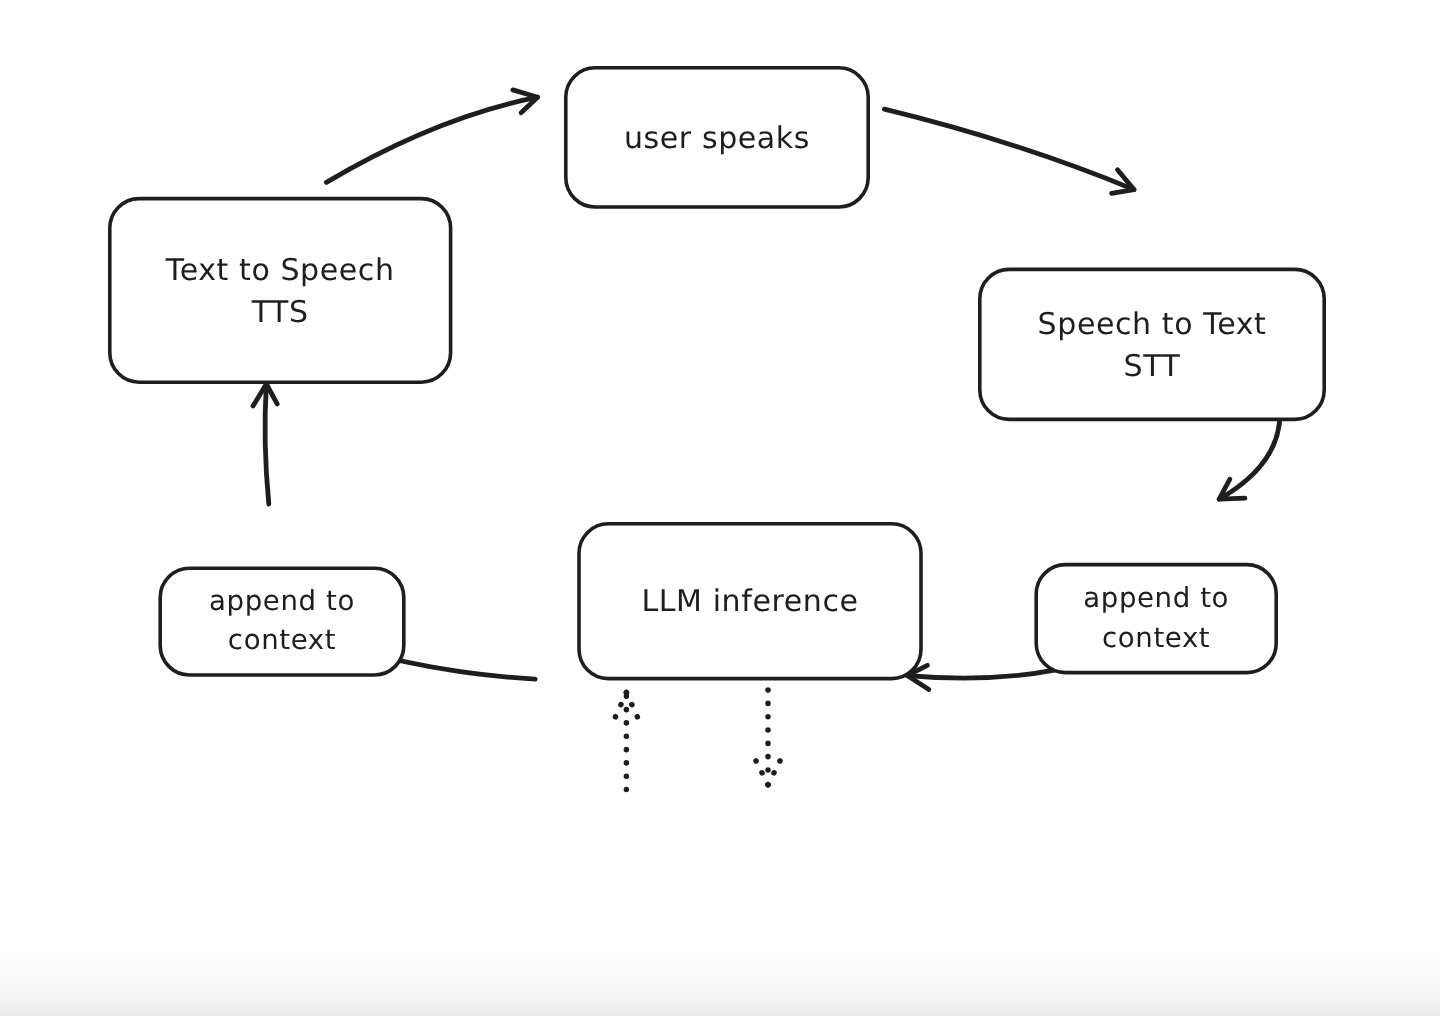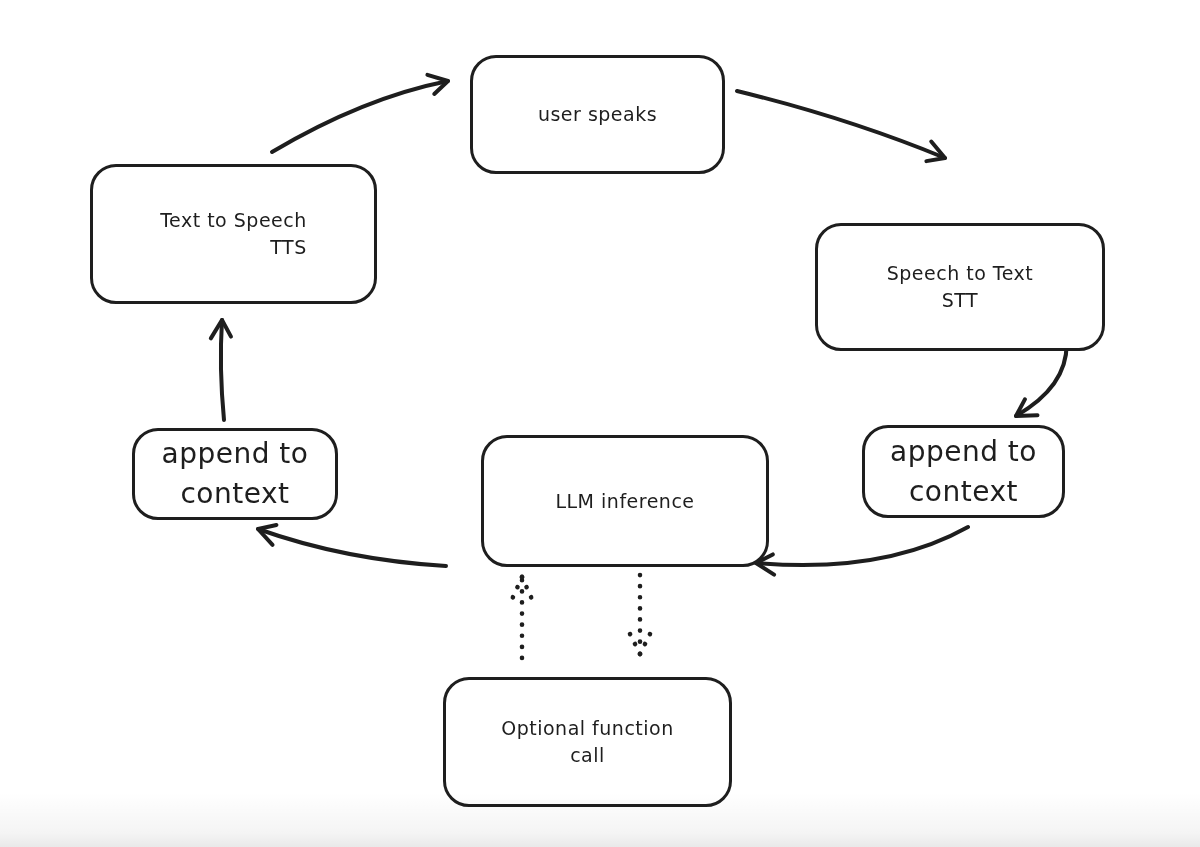--- a/index.html
+++ b/index.html
@@ -31,23 +31,23 @@
     display: flex;
     align-items: center;
     justify-content: center;
     text-align: center;
     color: #1e1e1e;
     white-space: pre-line;
     line-height: 1.42;
     letter-spacing: 0.5px;
     font-weight: 400;
   }
-  .fs-lg { font-size: 19px; }
-  .fs-sm { font-size: 28px; }
-  .node-tts          { left: 90px;  top: 164px; width: 287px; height: 140px; text-align: right; }
+  .fs-lg { font-size: 25px; }
+  .fs-sm { font-size: 23px; margin-top: 44px; }
+  .node-tts          { left: 90px;  top: 164px; width: 287px; height: 156px; }
   .node-user-speaks  { left: 470px; top: 55px;  width: 255px; height: 119px; }
   .node-stt          { left: 815px; top: 175px; width: 290px; height: 128px; margin-top: 48px; }
   .node-append-right { left: 862px; top: 425px; width: 203px; height: 93px;  }
   .node-llm          { left: 481px; top: 435px; width: 288px; height: 132px; }
   .node-append-left  { left: 132px; top: 428px; width: 206px; height: 92px;  }
   .node-func         { left: 443px; top: 677px; width: 289px; height: 130px; }
   .bottom-shade {
     position: absolute;
     left: 0;
     bottom: 0;
@@ -109,20 +109,16 @@
 
   <div class="node node-llm fs-lg">
     <span>LLM inference</span>
   </div>
 
   <div class="node node-append-left fs-sm">
     <span>append to
 context</span>
   </div>
 
-  <div class="node node-func fs-lg">
-    <span>Optional function
-call</span>
-  </div>
 
   <div class="bottom-shade"></div>
 
 </div>
 
 </body></html>

